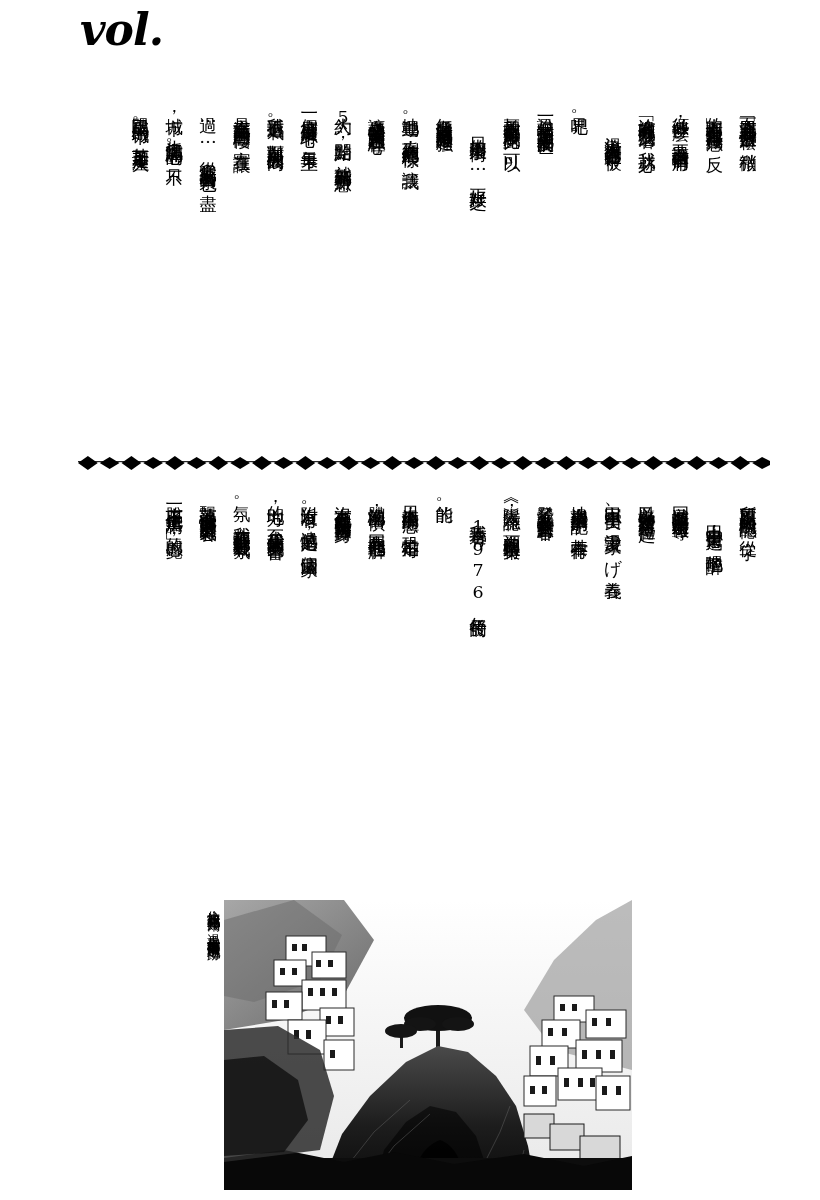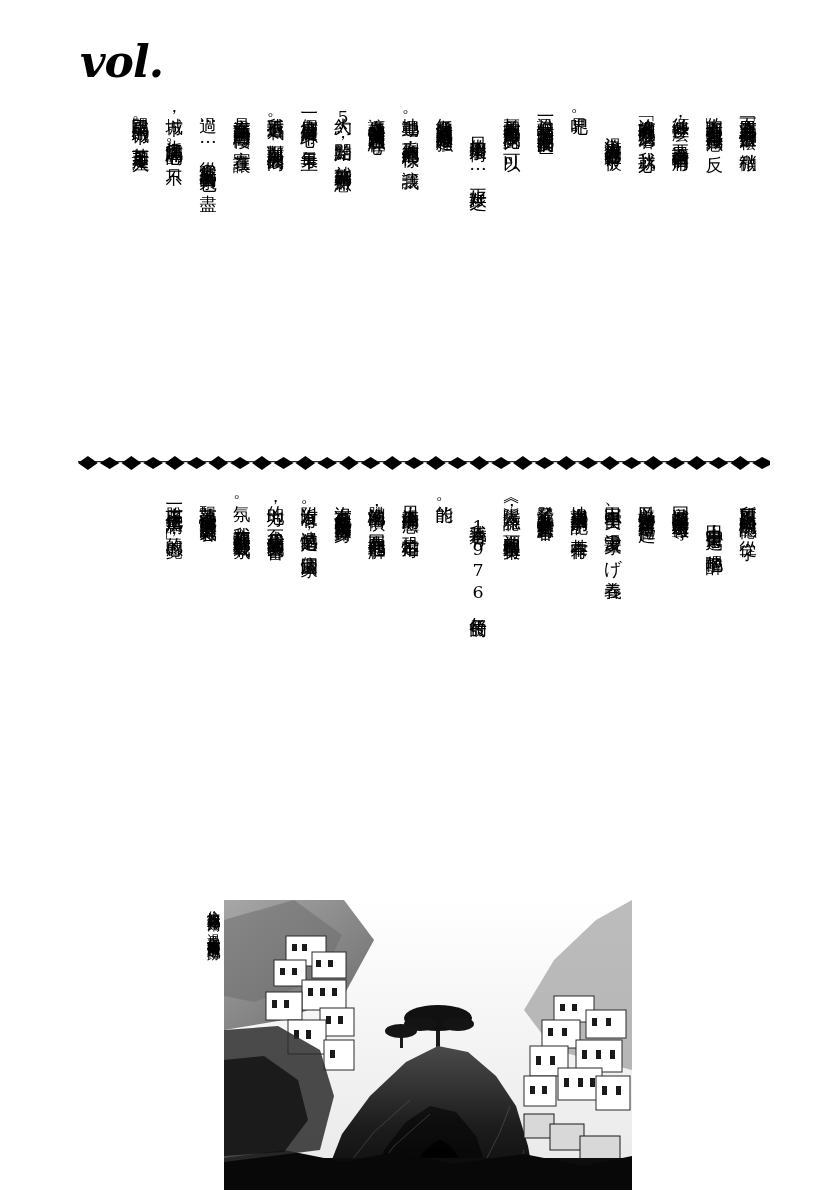--- a/index.html
+++ b/index.html
@@ -32,21 +32,20 @@
     line-height: 1;
   }
   .vol-word {
     font-family: "DejaVu Serif", "Liberation Serif", serif;
     font-weight: 700;
     font-style: italic;
     font-size: 44px;
     letter-spacing: -1px;
     padding-bottom: 12px;
     color: #000;
-    margin-top: 32px;
   }
   .vol-number {
     font-family: "DejaVu Serif", "Liberation Serif", serif;
     font-weight: 700;
     font-size: 128px;
     letter-spacing: -4px;
     margin-left: 2px;
     line-height: 0.82;
     color: #000;
   }

